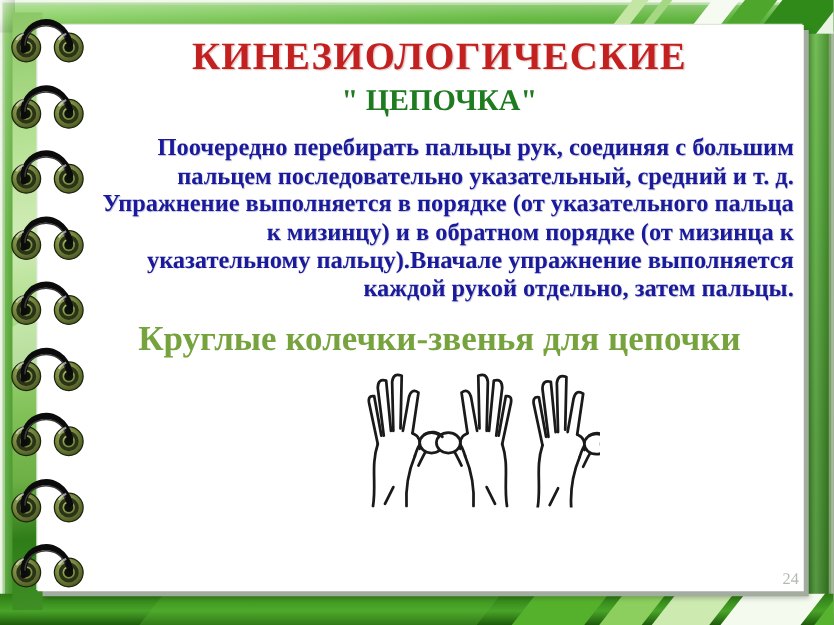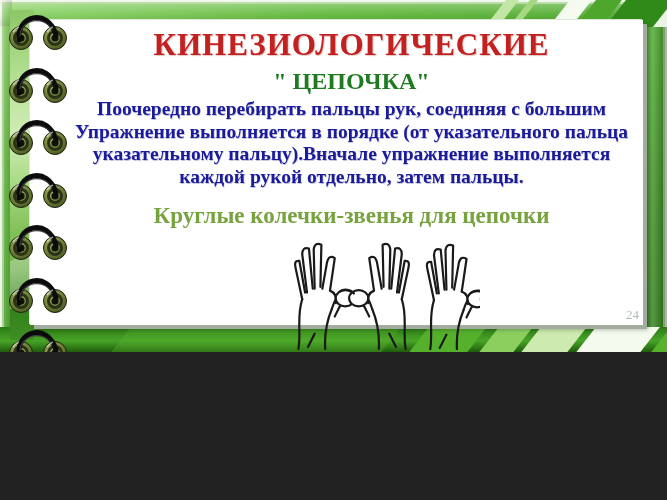--- a/index.html
+++ b/index.html
@@ -1,17 +1,17 @@
 <!DOCTYPE html>
 <html><head>
 <meta charset="utf-8">
 <style>
   html,body{margin:0;padding:0;background:#222;}
   .slide{
-    position:relative;width:667px;height:352px;overflow:hidden;
+    position:relative;width:667px;height:500px;overflow:hidden;
     font-family:"Liberation Serif","DejaVu Serif",serif;
     background:linear-gradient(155deg,#8ed468 0%,#5db637 25%,#46a326 55%,#338818 80%,#2a7a12 100%);
     box-shadow:inset 0 0 0 2px #e9f5e2, inset 0 0 0 4px #9ccd82;
   }
   
   .top-gloss{position:absolute;left:0;top:0;right:0;height:26px;
     background:linear-gradient(180deg,rgba(255,255,255,.38),rgba(255,255,255,.08) 55%,rgba(0,0,0,.10));}
   .right-shade{position:absolute;top:0;right:0;bottom:0;width:26px;
     background:linear-gradient(90deg,rgba(0,0,0,.22),rgba(255,255,255,.20) 45%,rgba(0,0,0,.28));}
   .left-shade{position:absolute;top:0;left:0;bottom:0;width:12px;
@@ -38,23 +38,23 @@
     background:linear-gradient(175deg,#8cc766 0%,#b7e296 22%,#d2ecb8 38%,#a9db85 52%,#7fbf55 68%,#6db046 78%,#2f7d18 88%,#3f8f25 100%);}
   .strip-shine{position:absolute;left:0;top:245px;width:24px;height:48px;
     background:rgba(255,255,255,.30);transform:skewY(-28deg);}
   
   .page{position:absolute;left:30px;top:20px;right:24px;bottom:27px;background:#fff;
     box-shadow:4px 4px 0 #a2ada0, 5px 5px 4px rgba(0,0,0,.25), -1px -1px 0 #dde7da;}
   .content{position:absolute;left:38px;right:8px;top:0;text-align:center;font-weight:bold;}
   .title{margin:8px 0 0 0;font-size:31px;line-height:33px;letter-spacing:1px;
     color:#c32020;text-shadow:1px 1px 1px rgba(120,20,20,.25);}
   .subtitle{margin:7px 0 0 0;font-size:24px;line-height:26px;color:#1e7b1f;font-weight:bold;}
-  .description{margin-top:4px;font-size:19.5px;line-height:22.6px;color:#1a1a9c;
-    text-shadow:.6px .6px .6px rgba(20,20,100,.25);}
-  .poem{margin-top:12px;font-size:23px;line-height:32px;color:#76a33e;}
+  .description{margin-top:14px;font-size:19.5px;line-height:22.6px;color:#1a1a9c;
+    text-shadow:.6px .6px .6px rgba(20,20,100,.25);text-align:right;}
+  .poem{margin-top:12px;font-size:28px;line-height:32px;color:#76a33e;}
   .hands{margin-top:5px;height:114px;display:flex;justify-content:center;}
   .hands svg{width:256px;height:113px;}
   .page-number{position:absolute;right:4px;bottom:2px;font-size:13px;color:#b2bab2;font-weight:normal;}
   
   .binding{position:absolute;left:4px;width:72px;height:46px;z-index:5;}
   .ln{fill:none;stroke:#1a1a1a;stroke-width:2.3;stroke-linecap:round;stroke-linejoin:round;}
 </style>
 </head>
 <body>
 
@@ -125,21 +125,23 @@
   </svg>
 
   <div class="page">
     <div class="content">
       <h1 class="title">
         <div>КИНЕЗИОЛОГИЧЕСКИЕ</div>
       </h1>
       <h2 class="subtitle">" ЦЕПОЧКА"</h2>
       <div class="description">
         <div>Поочередно перебирать пальцы рук, соединяя с большим</div>
+        <div>пальцем последовательно указательный, средний и т. д.</div>
         <div>Упражнение выполняется в порядке (от указательного пальца</div>
+        <div>к мизинцу) и в обратном порядке (от мизинца к</div>
         <div>указательному пальцу).Вначале упражнение выполняется</div>
         <div>каждой рукой отдельно, затем пальцы.</div>
       </div>
       <div class="poem">
         <div>Круглые колечки-звенья для цепочки</div>
       </div>
       <div class="hands">
         <svg viewBox="0 0 272 120">
           <use href="#hand-pair" x="0" y="1"></use>
           <use href="#hand-pair" x="140" y="2"></use>

